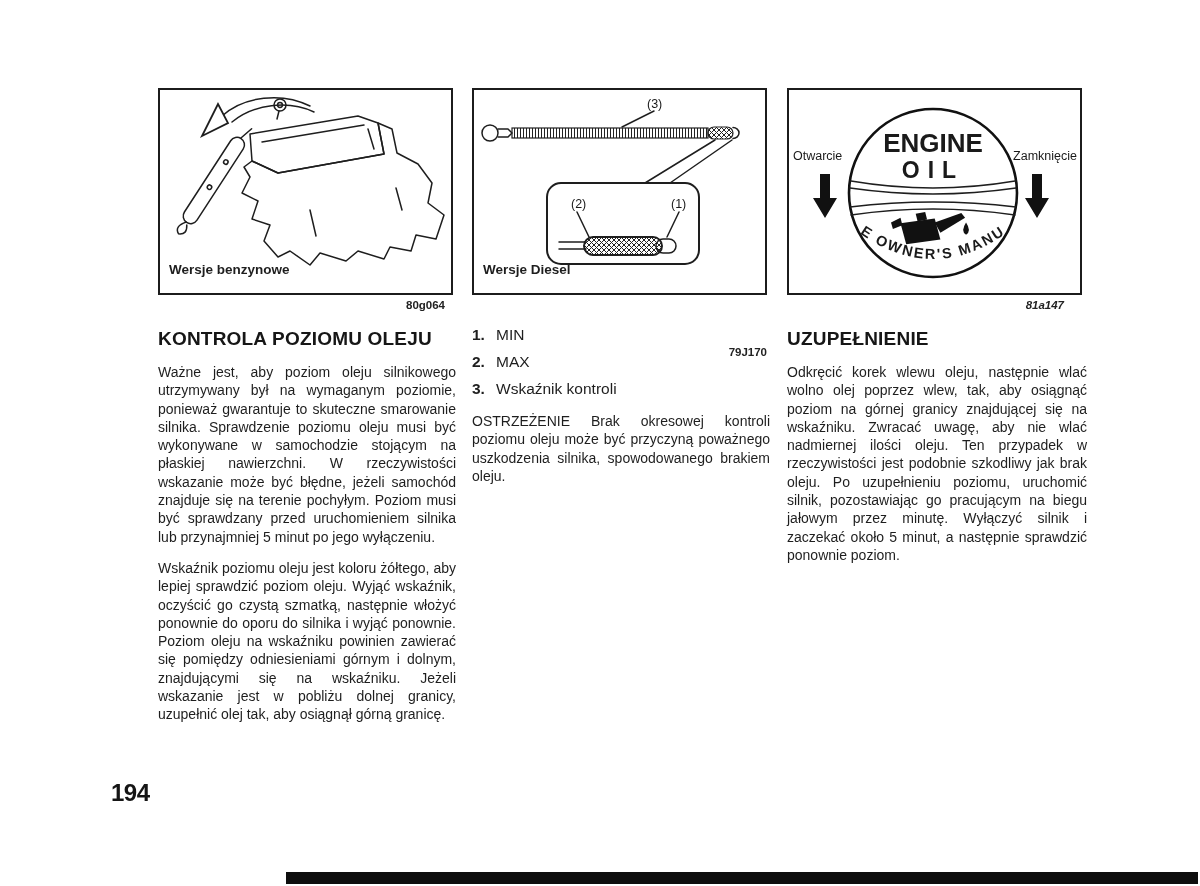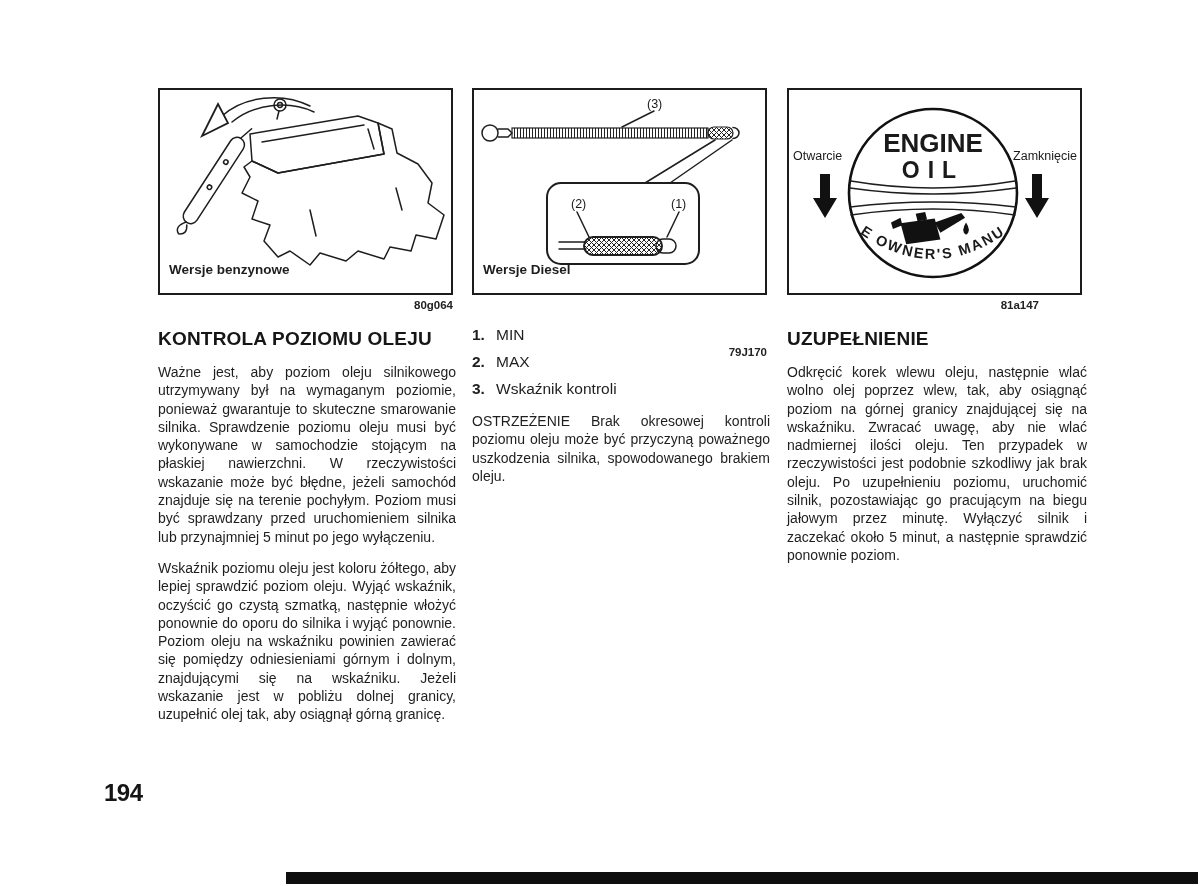--- a/index.html
+++ b/index.html
@@ -8,21 +8,21 @@
   .figbox{position:absolute;top:88px;width:295px;height:207px;border:2px solid #1c1c1c;background:#fff;box-sizing:border-box;}
   .figbox svg{display:block;width:291px;height:203px;}
   .figcap{position:absolute;left:9px;bottom:16px;font-size:13.5px;color:#1e1e1e;background:transparent;font-weight:bold;}
   .figcode{position:absolute;top:299px;width:295px;text-align:right;font-weight:700;font-size:11.5px;color:#222;}
   .col{position:absolute;top:322px;width:298px;}
   .col h2{margin:6px 0 13px 0;font-size:19px;font-weight:700;letter-spacing:0.2px;color:#161616;}
   .col p{margin:0 0 13px 0;font-size:14px;line-height:18.3px;text-align:justify;color:#1e1e1e;}
   .li{display:flex;margin-bottom:9px;font-size:15.5px;line-height:18px;}
   .li .num{font-weight:700;width:24px;flex:0 0 24px;}
   .warn{margin-top:14px !important;}
-  #pagenum{position:absolute;left:104px;top:779px;font-size:24px;font-weight:700;letter-spacing:-0.5px;color:#151515;}
+  #pagenum{position:absolute;left:111px;top:779px;font-size:24px;font-weight:700;letter-spacing:-0.5px;color:#151515;}
   #bottombar{position:absolute;left:286px;top:872px;width:912px;height:12px;background:#0e0e0e;}
   svg text{font-family:"Liberation Sans",sans-serif;fill:#1a1a1a;}
   .stroke{fill:none;stroke:#1e1e1e;stroke-width:1.5;stroke-linejoin:round;stroke-linecap:round;}
 </style>
 </head>
 <body>
 
 <div id="page">
 
   <div class="figbox" style="left:158px;">
@@ -47,21 +47,21 @@
       <g transform="rotate(33 45 105)">
         <rect class="stroke" x="37" y="38" width="15" height="100" rx="7.5"></rect>
         <circle class="stroke" cx="44.5" cy="66" r="2.2"></circle>
         <circle class="stroke" cx="44.5" cy="96" r="2.2"></circle>
         <path class="stroke" d="M44,138 q-8,10 0,14 q8,-4 2,-12" stroke-width="1.4"></path>
         <path class="stroke" d="M44,38 L48,24" stroke-width="1.4"></path>
       </g>
     </svg>
     <div class="figcap">Wersje benzynowe</div>
   </div>
-  <div class="figcode" style="left:158px;">80g064</div>
+  <div class="figcode" style="left:150px;">80g064</div>
 
   <div class="figbox" style="left:472px;">
     <svg viewBox="0 0 291 203">
       <defs>
         <pattern id="f2-hatch" patternUnits="userSpaceOnUse" width="3" height="12">
           <line x1="1.5" y1="0" x2="1.5" y2="12" stroke="#222" stroke-width="1"></line>
         </pattern>
         <pattern id="f2-cross" patternUnits="userSpaceOnUse" width="5" height="5">
           <line x1="0" y1="0" x2="5" y2="5" stroke="#222" stroke-width="1"></line>
           <line x1="5" y1="0" x2="0" y2="5" stroke="#222" stroke-width="1"></line>
@@ -124,21 +124,21 @@
       <text font-size="14.5" font-weight="bold" letter-spacing="2">
         <textPath href="#capArc" startOffset="50%" text-anchor="middle">SEE OWNER'S MANUAL</textPath>
       </text>
 
       <text x="4" y="70" font-size="12.5">Otwarcie</text>
       <text x="288" y="70" text-anchor="end" font-size="12.5">Zamknięcie</text>
       <polygon points="31,84 41,84 41,108 48,108 36,128 24,108 31,108" fill="#111"></polygon>
       <polygon points="243,84 253,84 253,108 260,108 248,128 236,108 243,108" fill="#111"></polygon>
     </svg>
   </div>
-  <div class="figcode" style="left:744px;">81a147</div>
+  <div class="figcode" style="left:769px;font-style:italic;">81a147</div>
 
   <div class="col" style="left:158px;">
     <h2>KONTROLA POZIOMU OLEJU</h2>
     <p>Ważne jest, aby poziom oleju silnikowego utrzymywany był na wymaganym poziomie, ponieważ gwarantuje to skuteczne smarowanie silnika. Sprawdzenie poziomu oleju musi być wykonywane w samochodzie stojącym na płaskiej nawierzchni. W rzeczywistości wskazanie może być błędne, jeżeli samochód znajduje się na terenie pochyłym. Poziom musi być sprawdzany przed uruchomieniem silnika lub przynajmniej 5 minut po jego wyłączeniu.</p>
     <p>Wskaźnik poziomu oleju jest koloru żółtego, aby lepiej sprawdzić poziom oleju. Wyjąć wskaźnik, oczyścić go czystą szmatką, następnie włożyć ponownie do oporu do silnika i wyjąć ponownie. Poziom oleju na wskaźniku powinien zawierać się pomiędzy odniesieniami górnym i dolnym, znajdującymi się na wskaźniku. Jeżeli wskazanie jest w pobliżu dolnej granicy, uzupełnić olej tak, aby osiągnął górną granicę.</p>
   </div>
 
   <div class="col" style="left:472px;top:326px;">
     <div class="li">
       <span class="num">1.</span>

